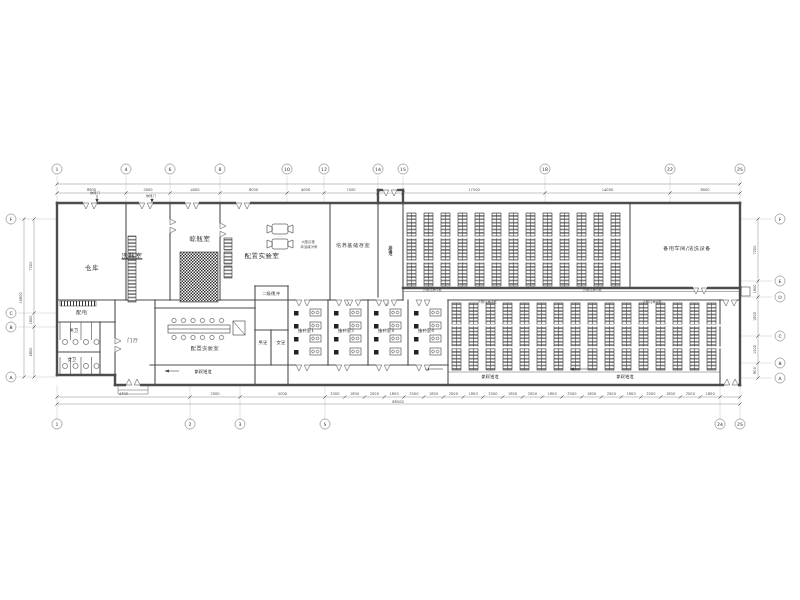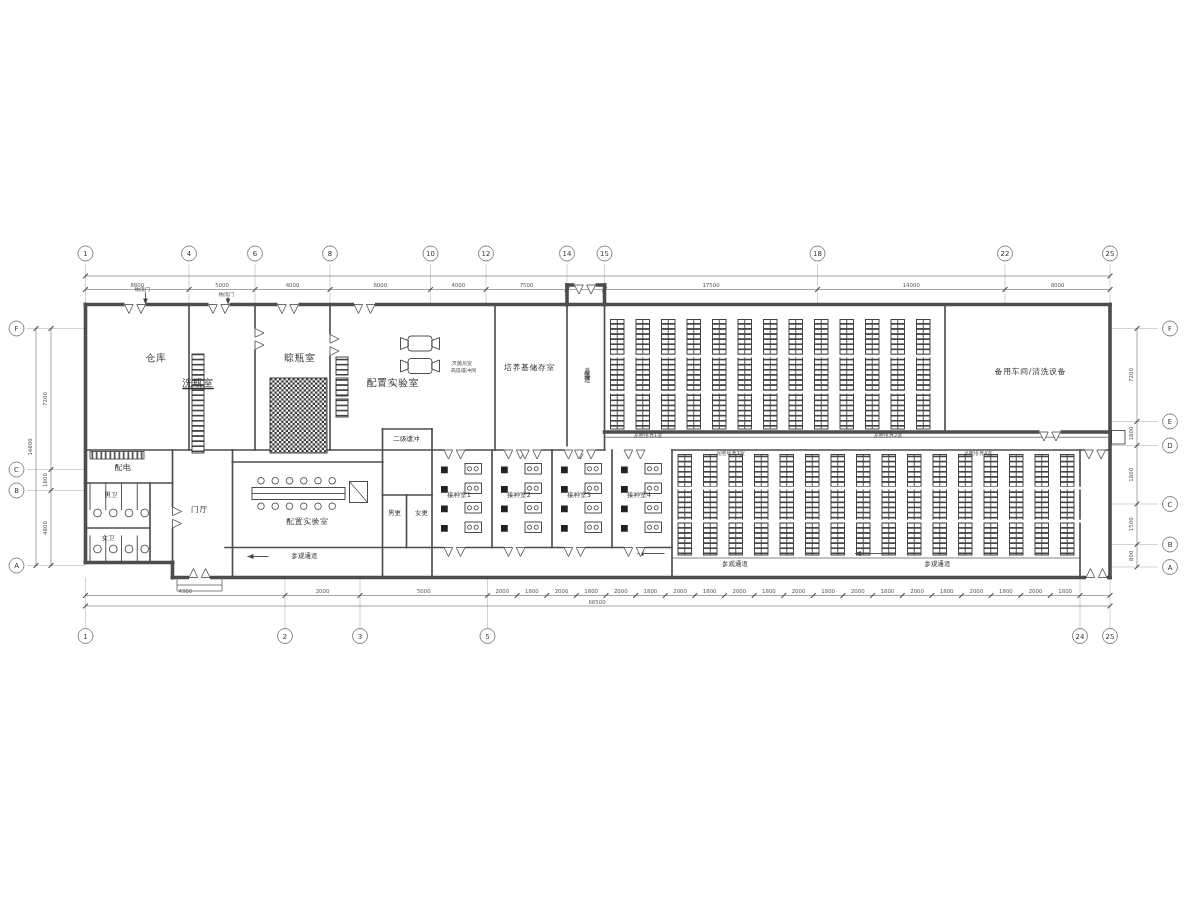--- a/index.html
+++ b/index.html
@@ -518,21 +518,21 @@
       <path d="M220,237 L220,231.2 L226,234 Z" class="door"></path>
       <rect x="112.6" y="338" width="4.8" height="14" fill="#fff"></rect>
       <path d="M115,338 L115,343.8 L121,341 Z" class="door"></path>
       <path d="M115,352 L115,346.2 L121,349 Z" class="door"></path>
       <line x1="97" y1="195" x2="97" y2="201" class="thin2"></line>
       <path d="M97,203 l-1.6,-4 h3.2 Z" fill="#444"></path>
       <line x1="152" y1="198" x2="152" y2="201" class="thin2"></line>
       <path d="M152,203 l-1.6,-4 h3.2 Z" fill="#444"></path>
     </svg>
 
-  <div class="lbl" style="left:92px;top:239px;margin-left:12px;">仓库</div>
+  <div class="lbl" style="left:92px;top:268px;">仓库</div>
   <div class="lbl" style="left:132px;top:256px;text-decoration:underline;">洗瓶室</div>
   <div class="lbl" style="left:200px;top:239px;">晾瓶室</div>
   <div class="lbl" style="left:262px;top:256px;">配置实验室</div>
   <div class="lbl lbl-md" style="left:353px;top:245px;">培养基储存室</div>
   <div class="lbl lbl-sm vert" style="left:390.5px;top:245px;">养生通道</div>
   <div class="lbl lbl-md" style="left:687px;top:248px;">备用车间/清洗设备</div>
   <div class="lbl lbl-md" style="left:82px;top:312px;">配电</div>
   <div class="lbl lbl-sm" style="left:74px;top:330px;">男卫</div>
   <div class="lbl lbl-sm" style="left:72px;top:359px;">女卫</div>
   <div class="lbl lbl-md" style="left:133px;top:340px;">门厅</div>

